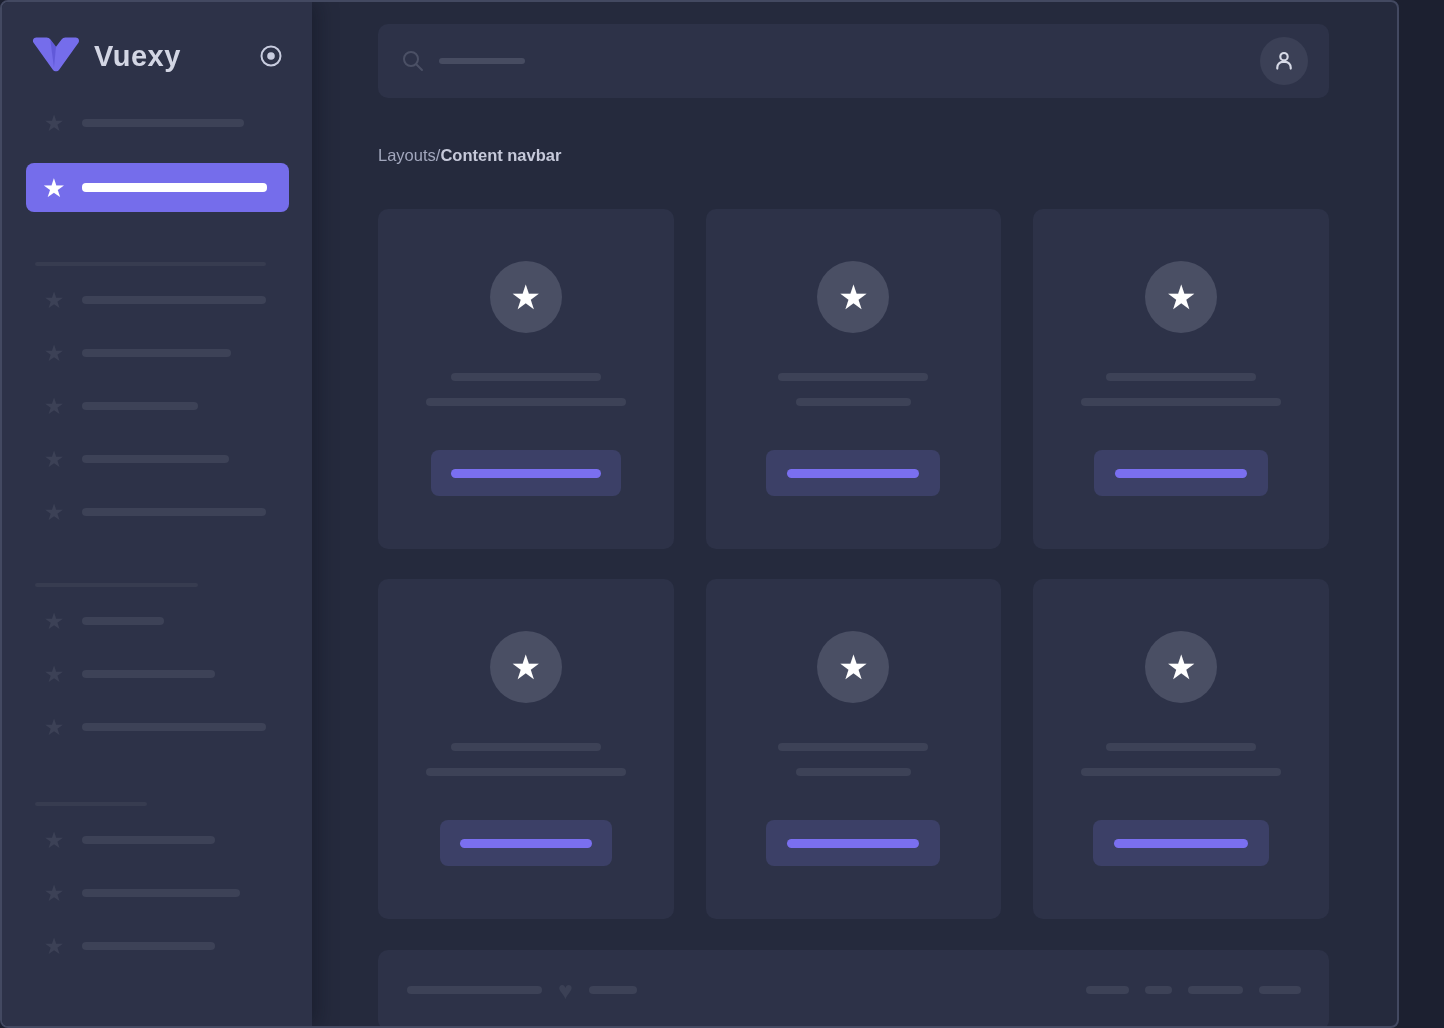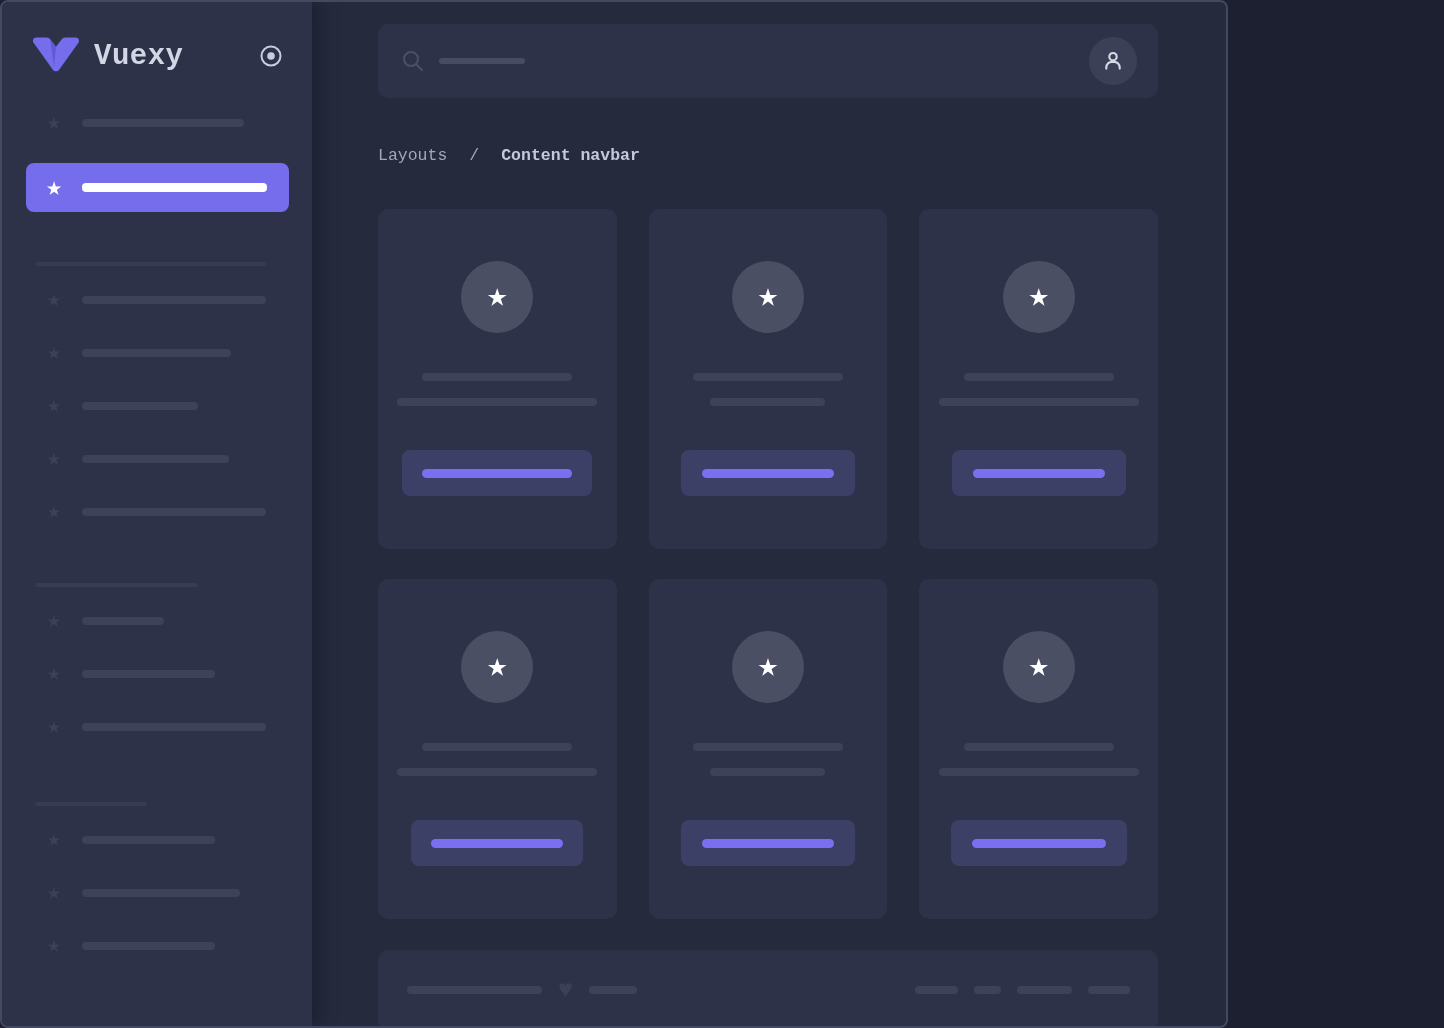--- a/index.html
+++ b/index.html
@@ -19,27 +19,26 @@
   }
   html,body{margin:0;padding:0;}
   body{
     width:1444px;height:1028px;
     background:#1c2030;
     font-family:"Liberation Sans", sans-serif;
     overflow:hidden;
   }
   .frame{
     box-sizing:border-box;
-    width:1228px;height:1028px;
+    width:1399px;height:1028px;
     border:2px solid #434961;
     border-radius:8px;
     background:var(--page-bg);
     display:flex;
     overflow:hidden;
-    font-family:Liberation Mono, monospace;
   }
   
   .sidebar{
     width:310px;flex:0 0 310px;
     background:var(--panel);
     box-shadow:6px 0 18px rgba(10,12,24,.35);
     position:relative;z-index:2;
   }
   .sidebar-header{
     display:flex;align-items:center;
@@ -92,21 +91,21 @@
   .search-area svg{display:block;}
   .search-bar{margin-left:15px;height:6px;border-radius:3px;background:#474c61;}
   .nav-avatar{
     margin-left:auto;width:48px;height:48px;border-radius:50%;
     background:#3b4056;display:flex;align-items:center;justify-content:center;
     cursor:pointer;
   }
   .breadcrumb{
     margin-top:46px;height:22px;
     font-size:16.5px;color:var(--text-muted);
-    display:flex;align-items:center;gap:22px;
+    display:flex;align-items:center;gap:0;
   }
   .breadcrumb .current{font-weight:bold;color:var(--text-strong);text-align:center;}
   
   .grid{
     margin-top:43px;
     display:grid;grid-template-columns:repeat(3,1fr);
     column-gap:32px;row-gap:30px;
   }
   .card{
     height:340px;background:var(--panel);border-radius:10px;

